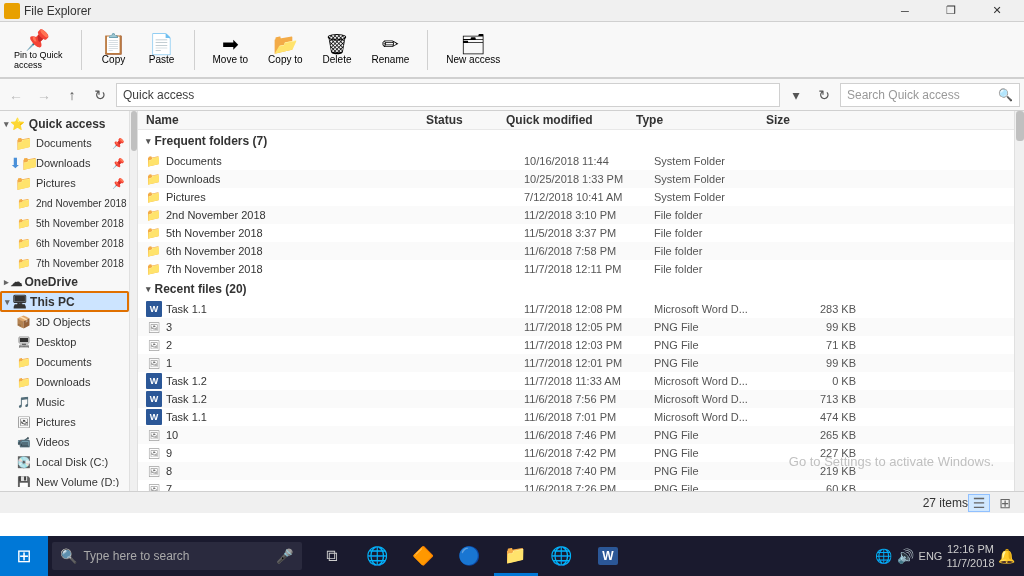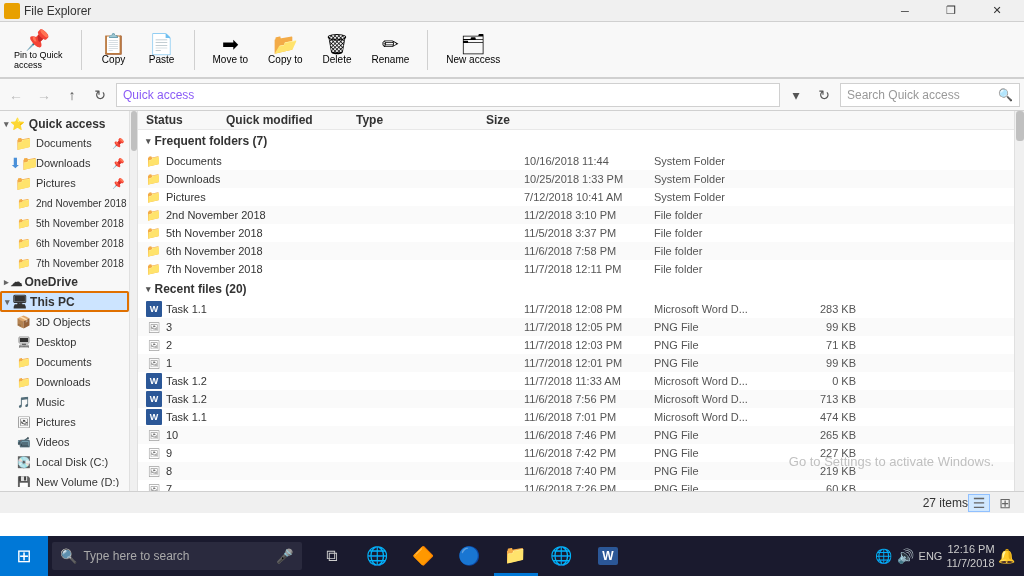--- a/index.html
+++ b/index.html
@@ -77,21 +77,21 @@
       gap: 4px;
     }
     .nav-btn {
       width: 24px; height: 24px; display: flex; align-items: center; justify-content: center;
       cursor: pointer; border-radius: 3px; font-size: 14px; color: #555;
     }
     .nav-btn.disabled { color: #bbb; cursor: default; }
     .address-box {
       flex: 1; height: 24px; border: 1px solid #d0d0d0; background: #fff;
       display: flex; align-items: center; padding: 0 6px; font-size: 12px;
-      color: #8b5cf6;
+      color: #404040;
     }
     .search-box {
       width: 180px; height: 24px; border: 1px solid #d0d0d0; background: #fff;
       display: flex; align-items: center; padding: 0 6px; font-size: 12px; color: #999;
       gap: 4px;
     }
     .search-box span { font-size: 12px; }
 
     
     .sidebar {
@@ -232,21 +232,21 @@
       width: 44px; height: 40px; display: flex; align-items: center; justify-content: center;
       cursor: pointer; position: relative;
     }
     .taskbar-item.active { border-bottom: 3px solid #0078d7; }
     .taskbar-icon { font-size: 20px; }
     .taskbar-tray {
       margin-left: auto; display: flex; align-items: center; gap: 4px;
       padding: 0 8px; color: #ccc; font-size: 11px;
     }
     .tray-icon { font-size: 14px; color: #ccc; cursor: pointer; }
-    .tray-time { text-align: right; line-height: 1.3; font-size: 11px; cursor: pointer; }
+    .tray-time { text-align: center; line-height: 1.3; font-size: 11px; cursor: pointer; }
   </style>
 </head>
 <body>
 
 <div class="title-bar">
   <div class="title-bar-left">
     <span class="title-bar-icon"></span>
     <span class="title-bar-title">File Explorer</span>
   </div>
   <div class="title-bar-controls">
@@ -405,20 +405,21 @@
   </div>
 
   <div style="width:8px; background:#f0f0f0; border-right:1px solid #e0e0e0; position:relative;">
     <div style="width:6px; height:40px; background:#c0c0c0; border-radius:3px; position:absolute; top:0; left:1px;"></div>
   </div>
 
   <div class="content-area">
     <div class="content-scroll">
 
       <div class="file-list-header">
+        <div class="col-name">Name</div>
         <div class="col-status">Status</div>
         <div class="col-date">Quick modified</div>
         <div class="col-type">Type</div>
         <div class="col-size">Size</div>
       </div>
 
       <div class="section-header">
         <span class="arrow">▾</span>
         <span>Frequent folders (7)</span>
       </div>

